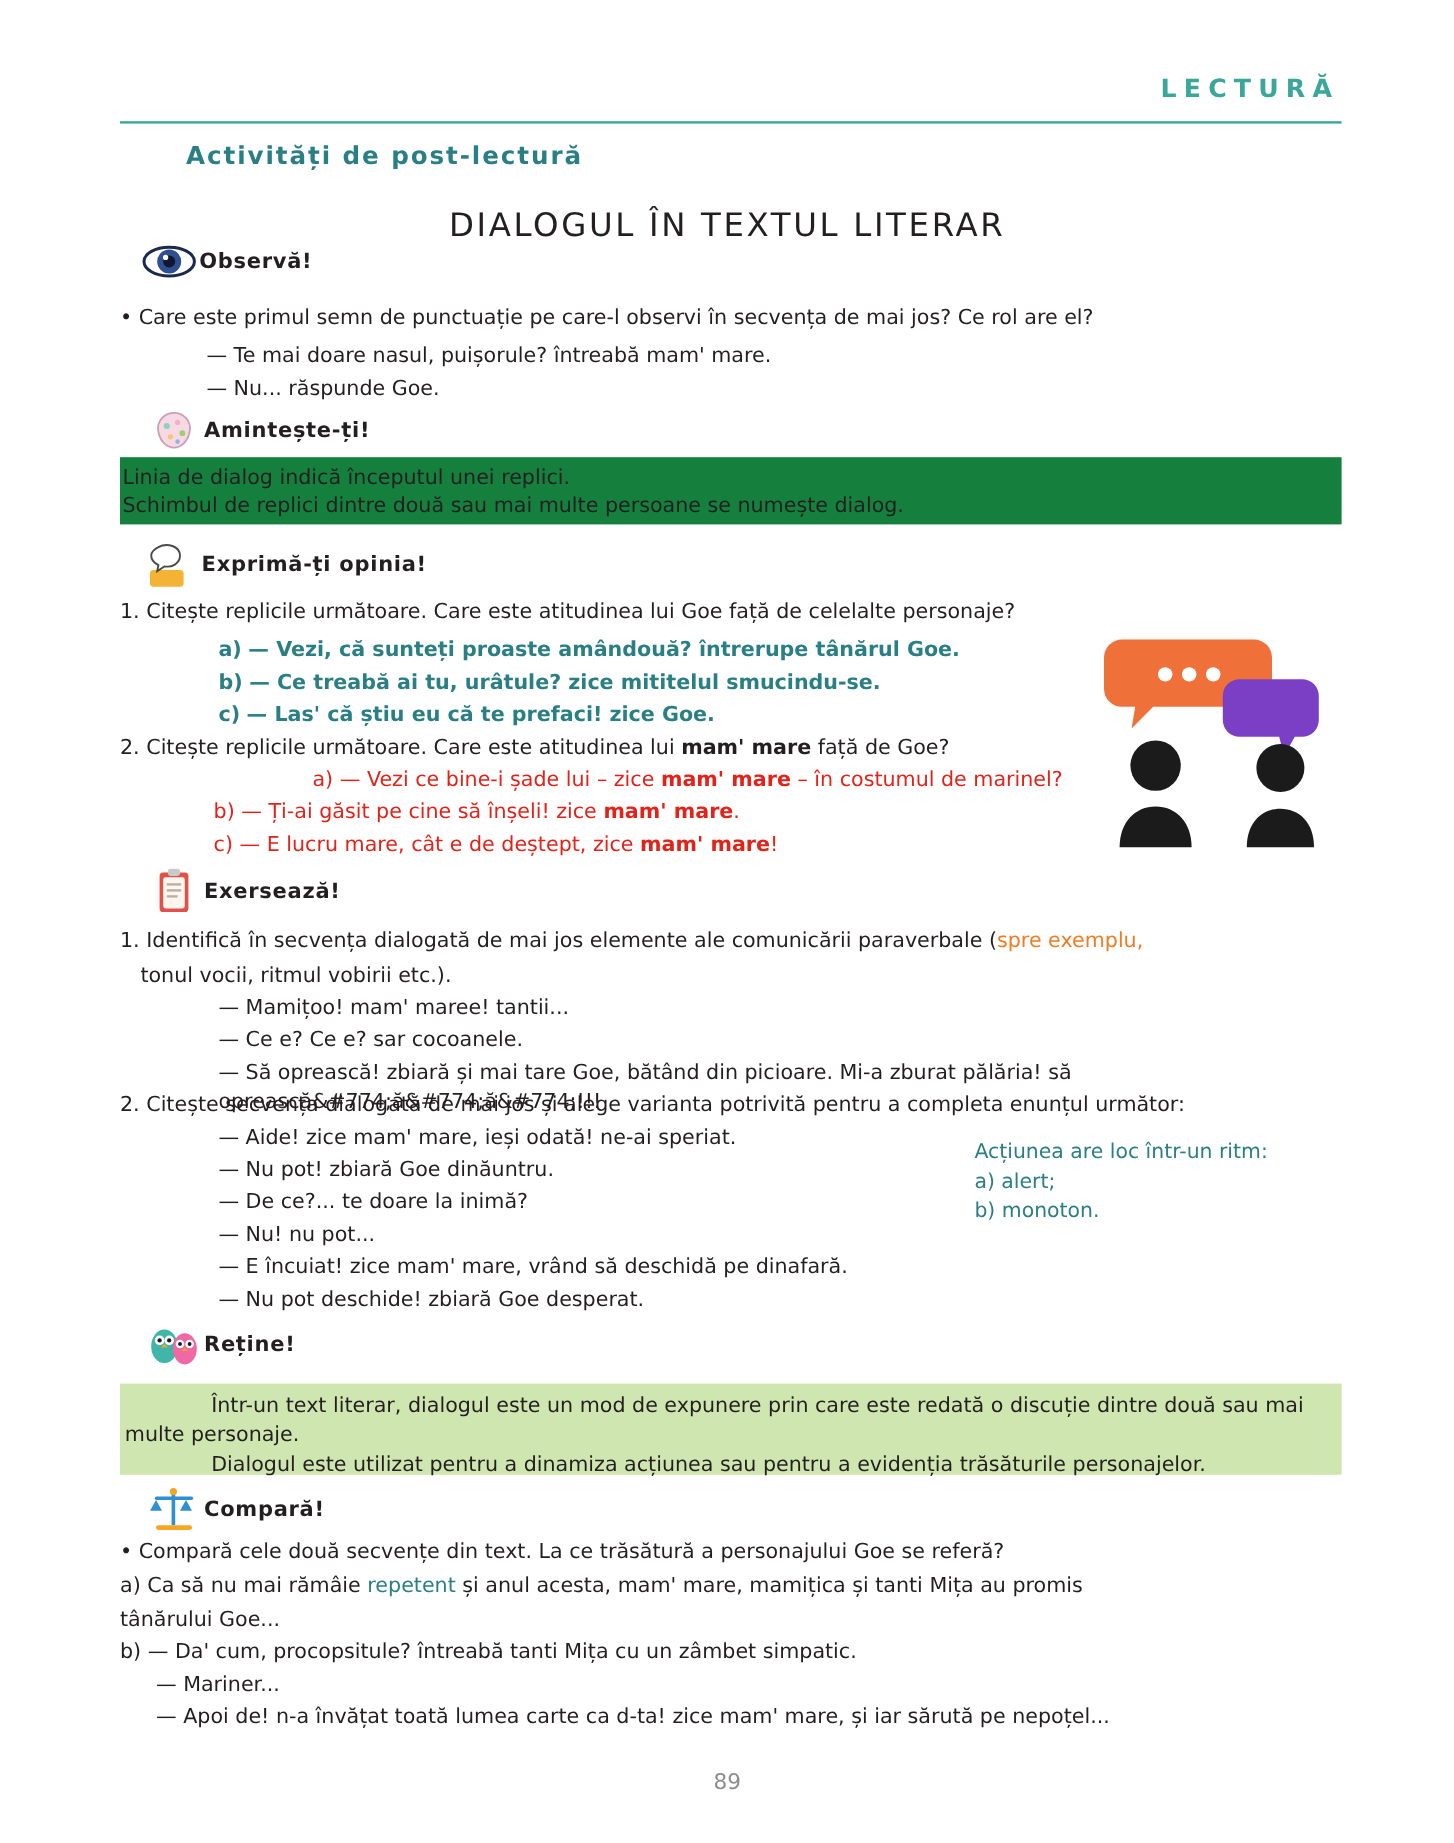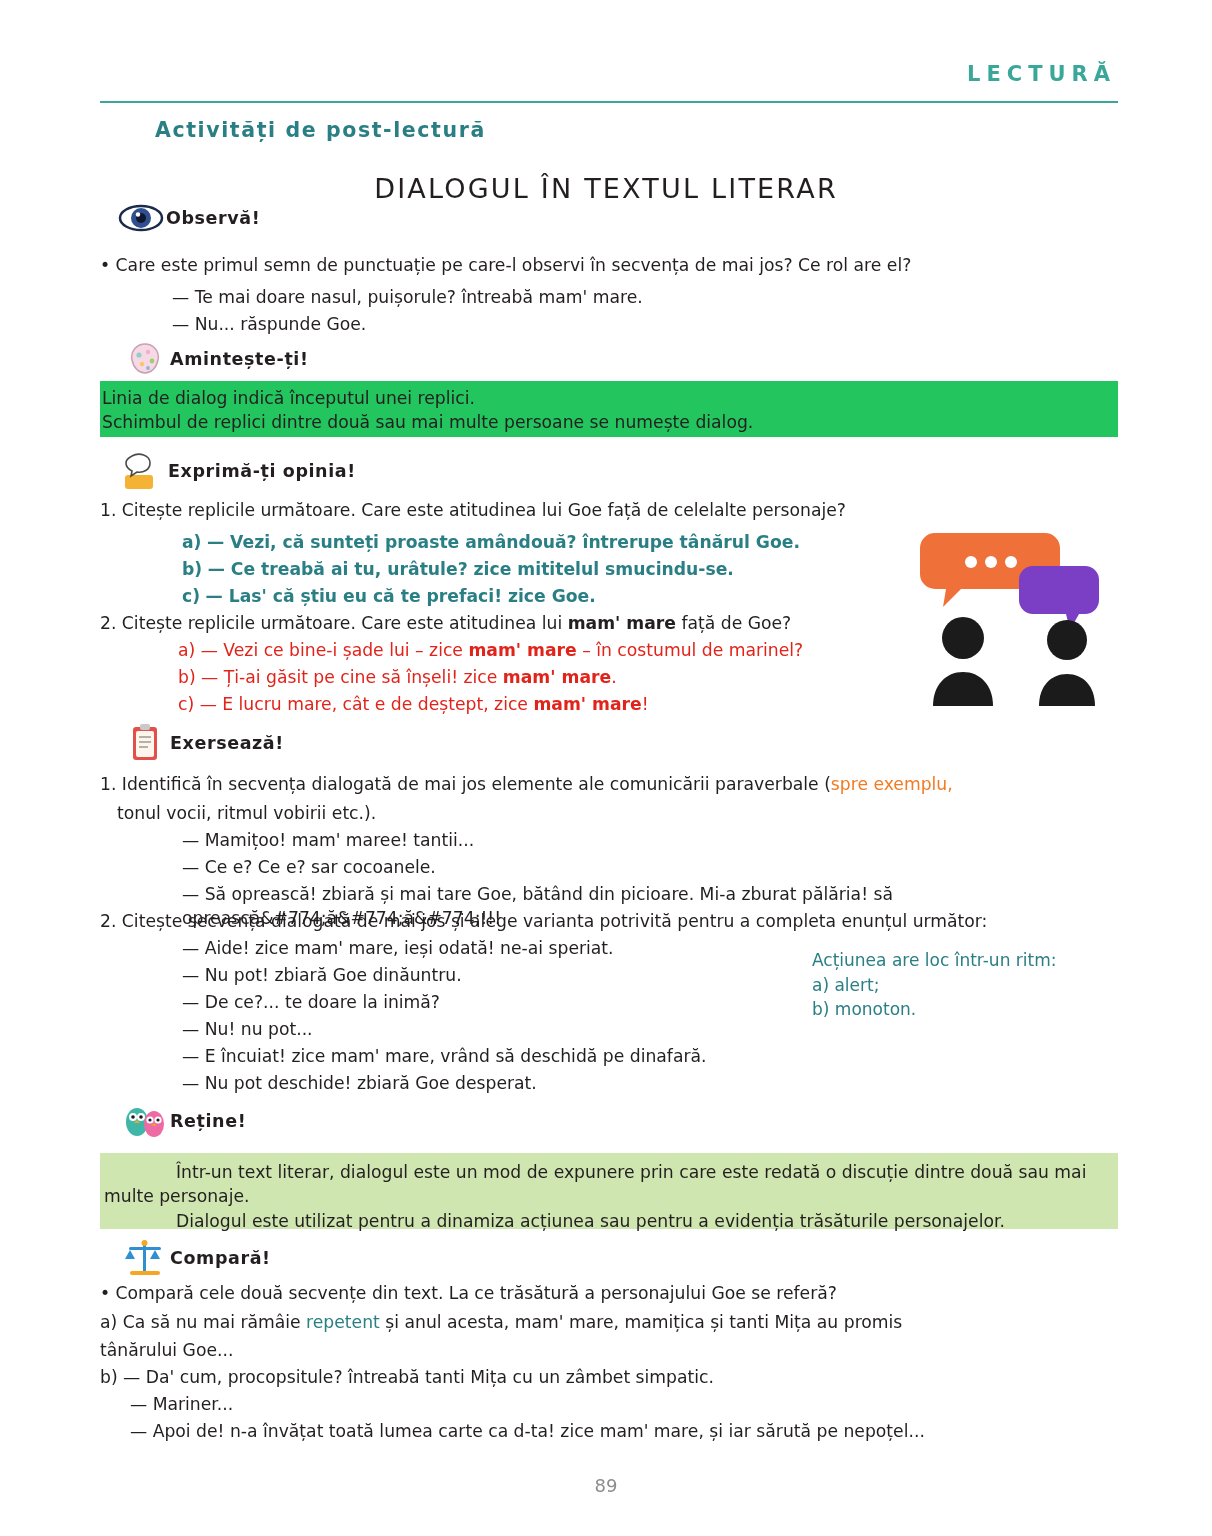--- a/index.html
+++ b/index.html
@@ -90,21 +90,21 @@
   .para {
     font-size: 17.2px;
     line-height: 1.42;
     color: #231f20;
   }
   .indent-1 { padding-left: 72px; }
   .indent-2 { padding-left: 82px; }
 
   .tealbox {
     position: absolute;
-    background: #22c55e;
+    background: #15803d;
     left: 100px;
     width: 1018px;
     padding: 5px 0 7px 0;
     box-sizing: border-box;
   }
   .tealbox .para { padding-left: 2px; }
 
   .greenbox {
     position: absolute;
     background: #cfe6b0;
@@ -214,21 +214,21 @@
   </div>
   <div class="block para" style="top:584px; left:182px; width:800px;">
     <span class="bold teal-text">c)</span>
     <span class="bold teal-text">— Las' că știu eu că te prefaci! zice Goe.</span>
   </div>
 
   <div class="block para" style="top:611px; left:100px; width:880px;">
     <span>2. Citește replicile următoare. Care este atitudinea lui </span><span class="bold">mam' mare</span><span> față de Goe?</span>
   </div>
 
-  <div class="block para" style="top:638px; left:178px; width:790px;">
+  <div class="block para" style="top:638px; left:178px; width:790px;text-align:center;">
     <span class="red">a)</span>
     <span class="red">— Vezi ce bine-i șade lui – zice </span><span class="red bold">mam' mare</span><span class="red"> – în costumul  de marinel?</span>
   </div>
   <div class="block para" style="top:665px; left:178px; width:790px;">
     <span class="red">b)</span>
     <span class="red">— Ți-ai găsit pe cine să înșeli! zice </span><span class="red bold">mam' mare</span><span class="red">.</span>
   </div>
   <div class="block para" style="top:692px; left:178px; width:790px;">
     <span class="red">c)</span>
     <span class="red">— E lucru mare, cât e de deștept, zice </span><span class="red bold">mam' mare</span><span class="red">!</span>

